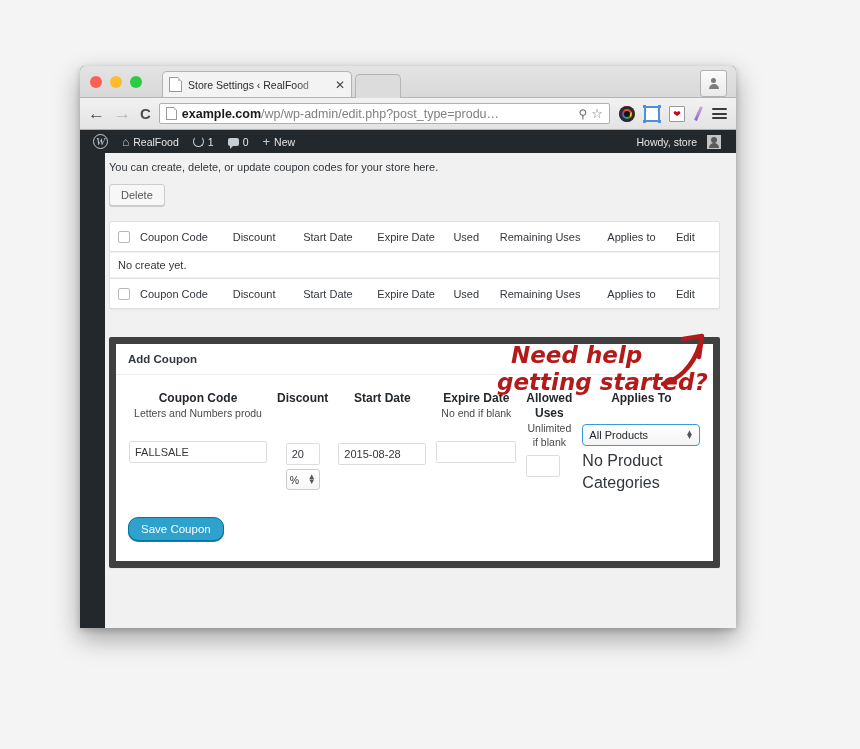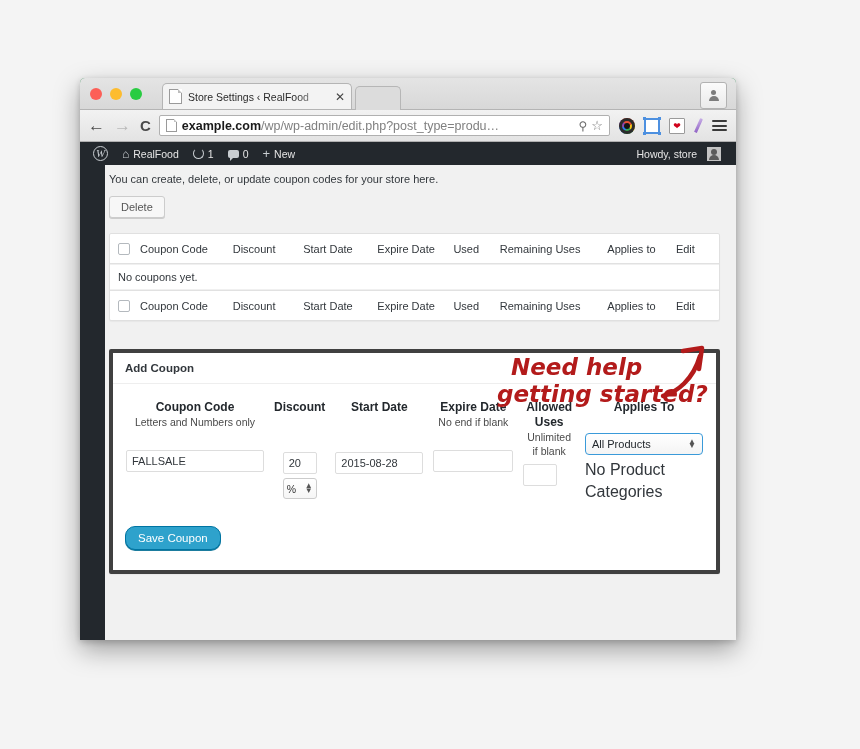--- a/index.html
+++ b/index.html
@@ -9,21 +9,21 @@
     height: 749px;
     background: #f4f4f4;
     font-family: "Liberation Sans", sans-serif;
     overflow: hidden;
   }
 
   
   .browser-window {
     position: absolute;
     left: 80px;
-    top: 78px;
+    top: 66px;
     width: 656px;
     height: 562px;
     background: #15803d;
     border-radius: 5px 5px 0 0;
     box-shadow: 0 10px 26px rgba(0,0,0,0.35), 0 2px 6px rgba(0,0,0,0.18);
     overflow: hidden;
   }
 
   
   .tab-strip {
@@ -375,21 +375,21 @@
   .col-exp    { width: 82px; }
   .col-used   { width: 50px; }
   .col-rem    { width: 116px; }
   .col-app    { width: 74px; }
   .col-edit   { width: 40px; }
 
   
   .add-panel {
     margin-top: 28px;
     background: #fff;
-    border: 4px solid #404040;
+    border: 7px solid #404040;
     border-radius: 2px;
     box-shadow: 0 1px 1px rgba(0,0,0,0.04);
     position: relative;
   }
   .panel-header {
     font-size: 11.5px;
     font-weight: bold;
     color: #32373c;
     padding: 9px 12px;
     border-bottom: 1px solid #eee;
@@ -614,21 +614,21 @@
             <span class="col-disc">Discount</span>
             <span class="col-start">Start Date</span>
             <span class="col-exp">Expire Date</span>
             <span class="col-used">Used</span>
             <span class="col-rem">Remaining Uses</span>
             <span class="col-app">Applies to</span>
             <span class="col-edit">Edit</span>
           </div>
 
           <div class="tbl-row empty">
-            <span>No coupons yet.</span>
+            <span>No create yet.</span>
           </div>
 
           <div class="tbl-row foot">
             <span class="cb"></span>
             <span class="col-code">Coupon Code</span>
             <span class="col-disc">Discount</span>
             <span class="col-start">Start Date</span>
             <span class="col-exp">Expire Date</span>
             <span class="col-used">Used</span>
             <span class="col-rem">Remaining Uses</span>
@@ -638,21 +638,21 @@
         </div>
 
         
         <div class="add-panel">
           <div class="panel-header">Add Coupon</div>
 
           <div class="form-grid">
 
             <div class="fld f-code">
               <div class="fld-label">Coupon Code</div>
-              <div class="fld-hint">Letters and Numbers only</div>
+              <div class="fld-hint">Letters and Numbers produ</div>
               <div class="fld-input-wrap">
                 <input class="txt in-code" value="FALLSALE" style="">
               </div>
             </div>
 
             <div class="fld f-disc">
               <div class="fld-label">Discount</div>
               <div class="fld-input-wrap" style="margin-top:37px; flex-direction:column; align-items:center;">
                 <input class="txt in-disc" value="20" style="">
                 <div class="pct-select">

